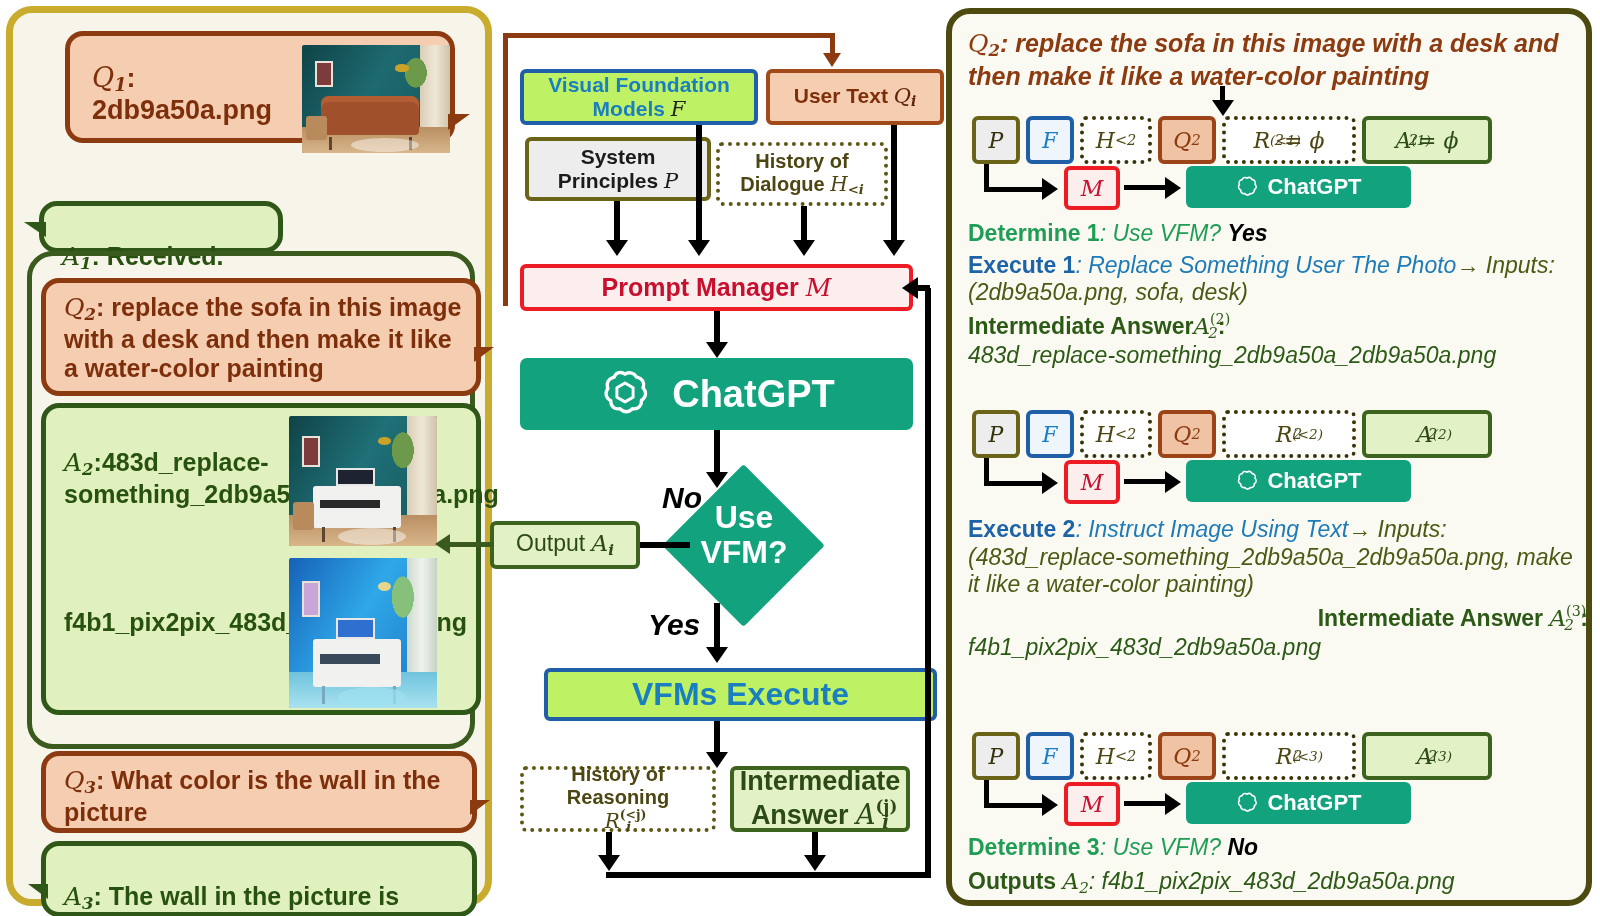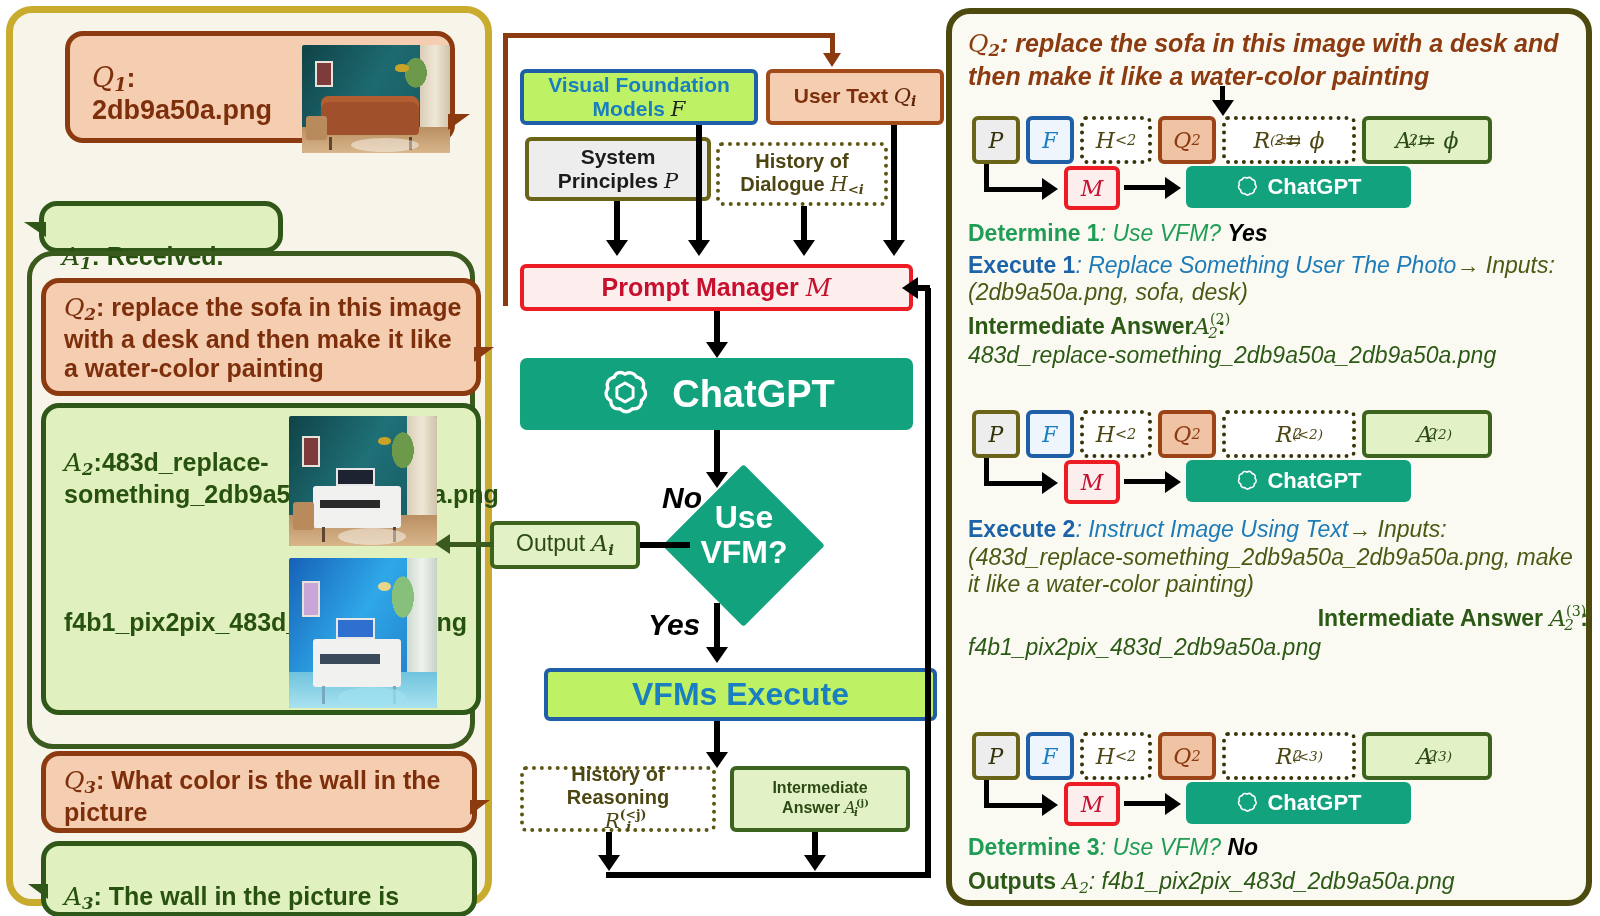--- a/index.html
+++ b/index.html
@@ -332,21 +332,21 @@
     <div class="arrow-head ah-down" style="left:208px; top:752px;"></div>
 
     <div class="node n-hist" style="left:22px; top:766px; width:196px; height:66px; font-size:20px;">
       <div>
         <span>History of</span><br>
         <span>Reasoning</span>
         <span class="cal" style="font-weight:normal;">R</span><span class="sup">(&lt;j)</span><span class="sub" style="margin-left:-20px;">i</span>
       </div>
     </div>
 
-    <div class="node n-inter" style="left:232px; top:766px; width:180px; height:66px; font-size:16px;">
+    <div class="node n-inter" style="left:232px; top:766px; width:180px; height:66px; font-size:27px;">
       <div>
         <span>Intermediate</span><br>
         <span>Answer</span>
         <span class="cal" style="font-weight:normal;">A</span><span class="sup">(j)</span><span class="sub" style="margin-left:-15px;">i</span>
       </div>
     </div>
 
     <div class="arrow-line" style="left:108px; top:832px; width:6px; height:28px;"></div>
     <div class="arrow-head ah-down" style="left:100px; top:855px;"></div>
     <div class="arrow-line" style="left:314px; top:832px; width:6px; height:28px;"></div>

